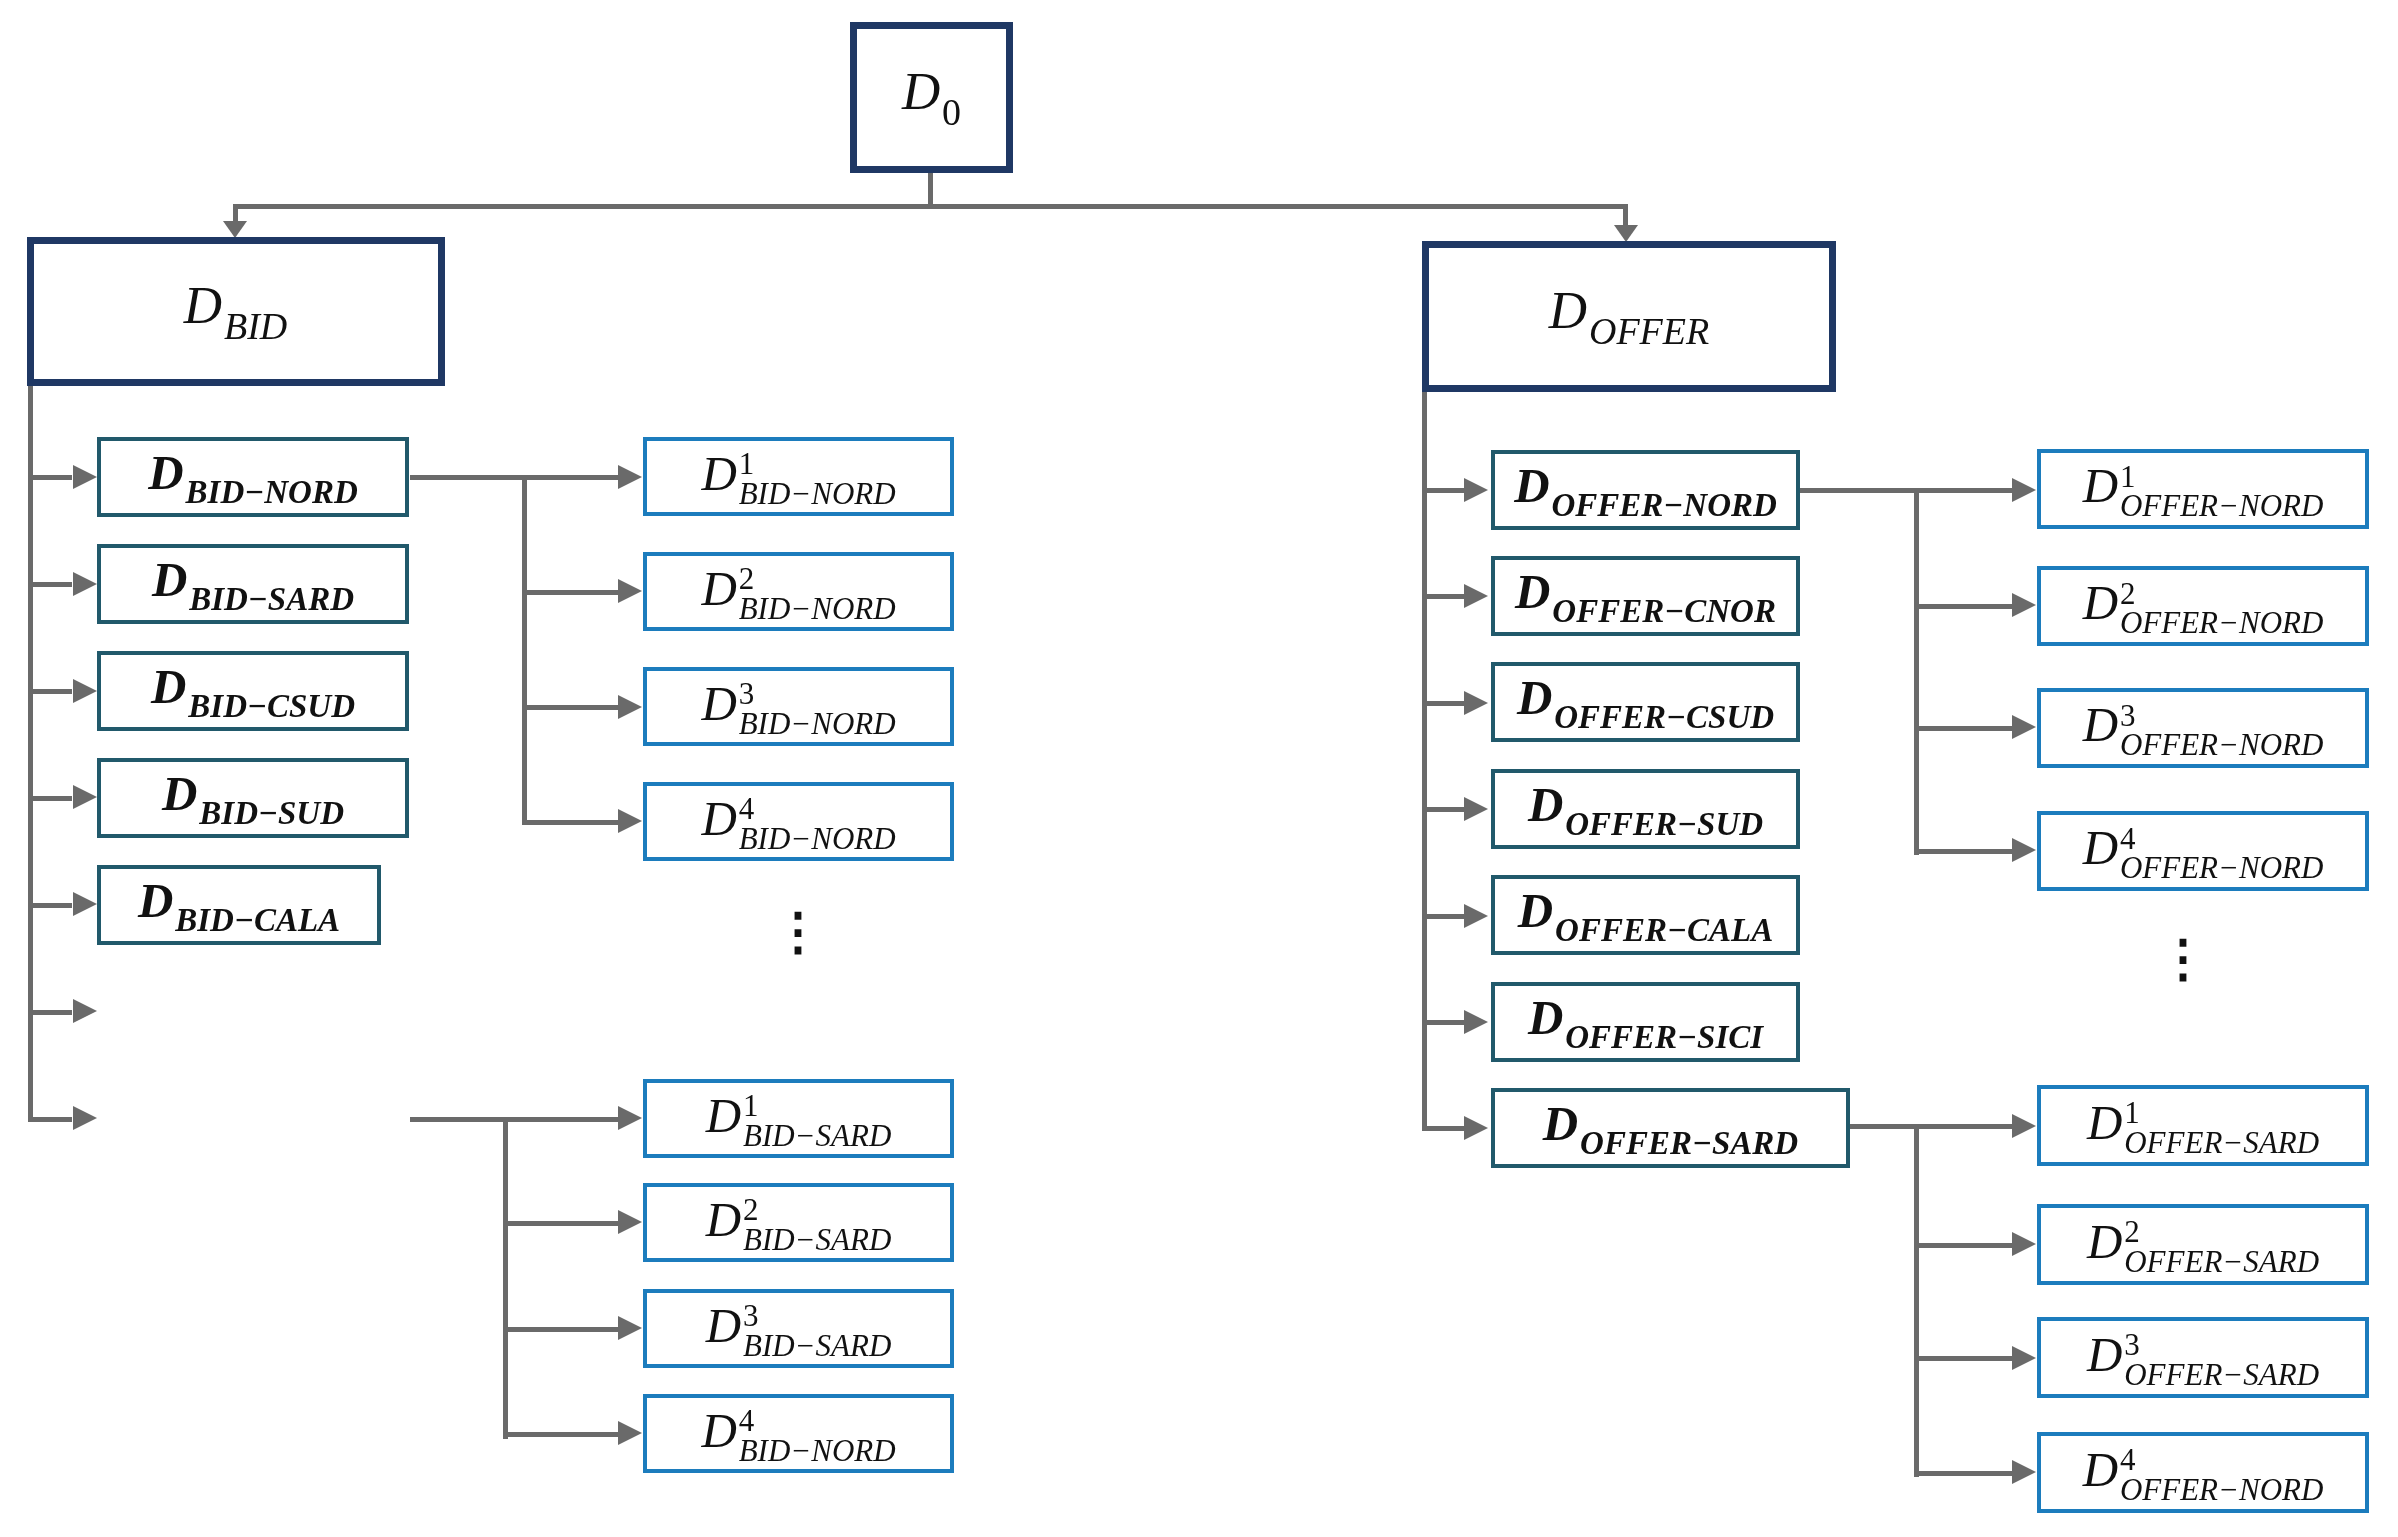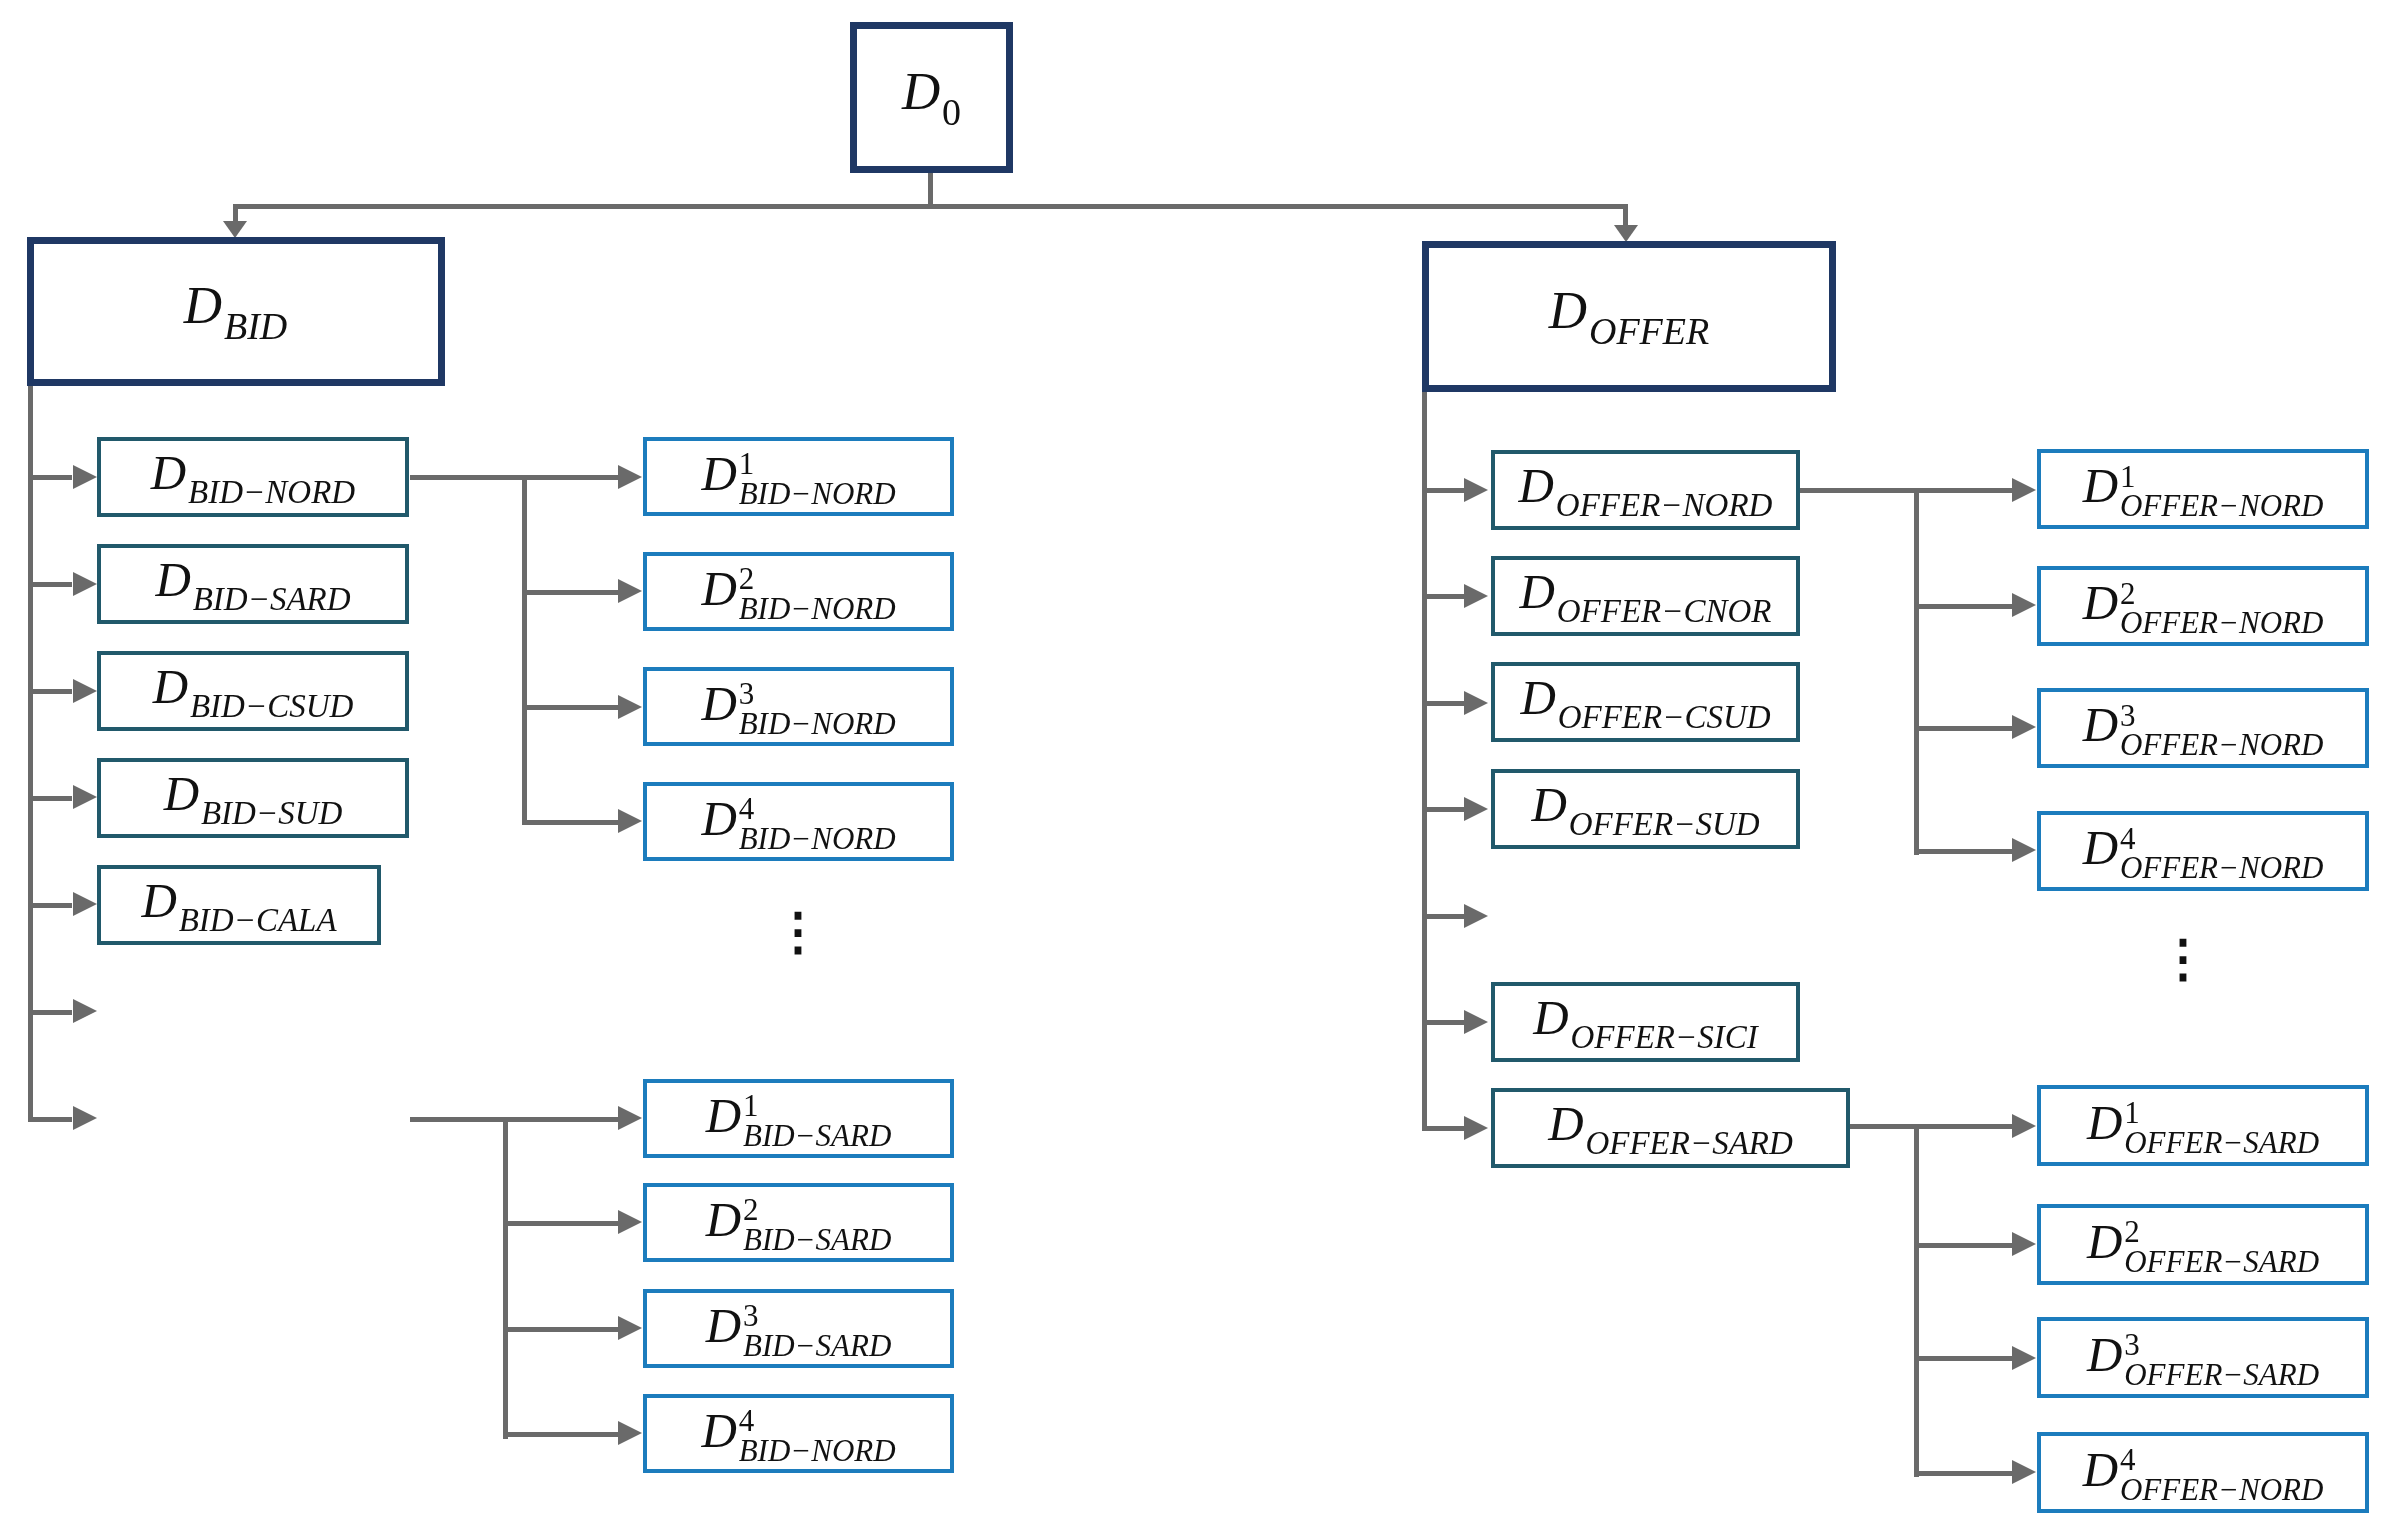--- a/index.html
+++ b/index.html
@@ -8,21 +8,21 @@
   
   .line{position:absolute;background:#6A6A6A;}
   .ar{position:absolute;width:0;height:0;border-top:12.3px solid transparent;
       border-bottom:12.3px solid transparent;border-left:24.6px solid #6A6A6A;}
   .ad{position:absolute;width:0;height:0;border-left:12.3px solid transparent;
       border-right:12.3px solid transparent;border-top:17px solid #6A6A6A;}
   
   .box{position:absolute;background:#ffffff;display:flex;align-items:center;
        justify-content:center;box-sizing:border-box;}
   .l1{border:7.6px solid #1F3864;}
-  .l2{border:4.7px solid #21596B;}
+  .l2{border:4.7px solid #21596B;font-weight:bold;}
   .l3{border:4.7px solid #1C7CBD;}
   
   .lbl{color:#111111;white-space:nowrap;}
   .base{font-style:italic;font-size:49px;}
   .l1 .base{font-size:53px;}
   .subonly{font-style:italic;font-size:33px;display:inline-block;vertical-align:-14px;margin-left:1.9px;}
   .l1 .subonly{font-size:38px;vertical-align:-16px;}
   .upright{font-style:normal;}
   .ss{display:inline-block;text-align:left;line-height:0.95;vertical-align:-14px;margin-left:1.9px;}
   .sup{font-style:normal;font-size:31px;}
@@ -149,20 +149,23 @@
   </div>
   <div class="box l2" style="left:1491px;top:556px;width:309px;height:80px">
     <span class="lbl"><span class="base">D</span><span class="subonly">OFFER−CNOR</span></span>
   </div>
   <div class="box l2" style="left:1491px;top:662px;width:309px;height:80px">
     <span class="lbl"><span class="base">D</span><span class="subonly">OFFER−CSUD</span></span>
   </div>
   <div class="box l2" style="left:1491px;top:769px;width:309px;height:80px">
     <span class="lbl"><span class="base">D</span><span class="subonly">OFFER−SUD</span></span>
   </div>
+  <div class="box l2" style="left:1491px;top:875px;width:309px;height:80px">
+    <span class="lbl"><span class="base">D</span><span class="subonly">OFFER−CALA</span></span>
+  </div>
   <div class="box l2" style="left:1491px;top:982px;width:309px;height:80px">
     <span class="lbl"><span class="base">D</span><span class="subonly">OFFER−SICI</span></span>
   </div>
   <div class="box l2" style="left:1491px;top:1088px;width:359px;height:80px">
     <span class="lbl"><span class="base">D</span><span class="subonly">OFFER−SARD</span></span>
   </div>
 
   <div class="box l3" style="left:643px;top:437px;width:311px;height:79px">
     <span class="lbl"><span class="base">D</span><span class="ss"><span class="sup">1</span><br><span class="sub">BID−NORD</span></span></span>
   </div>

